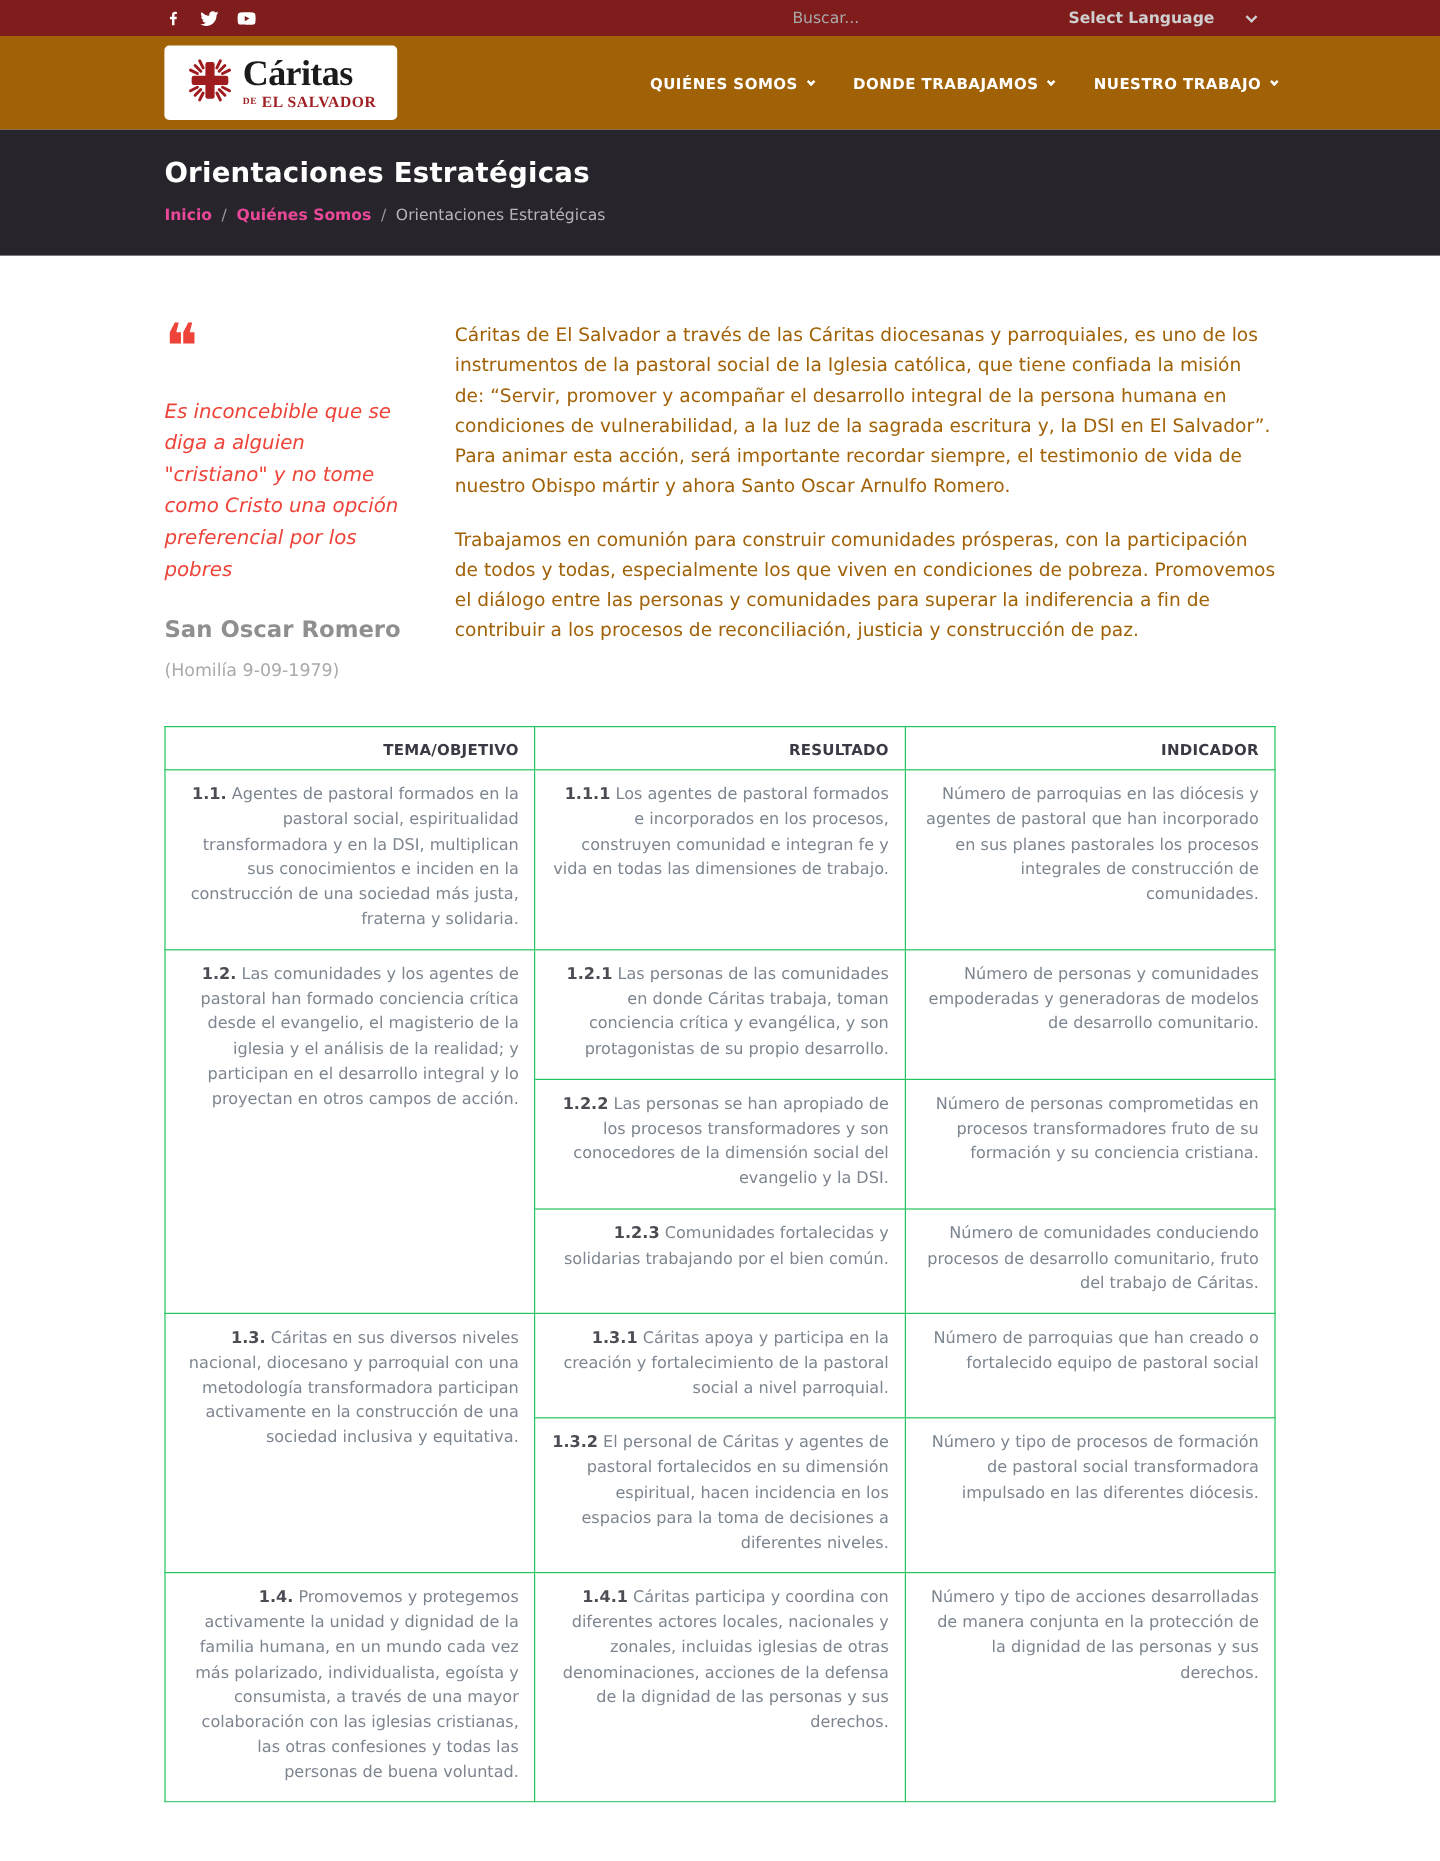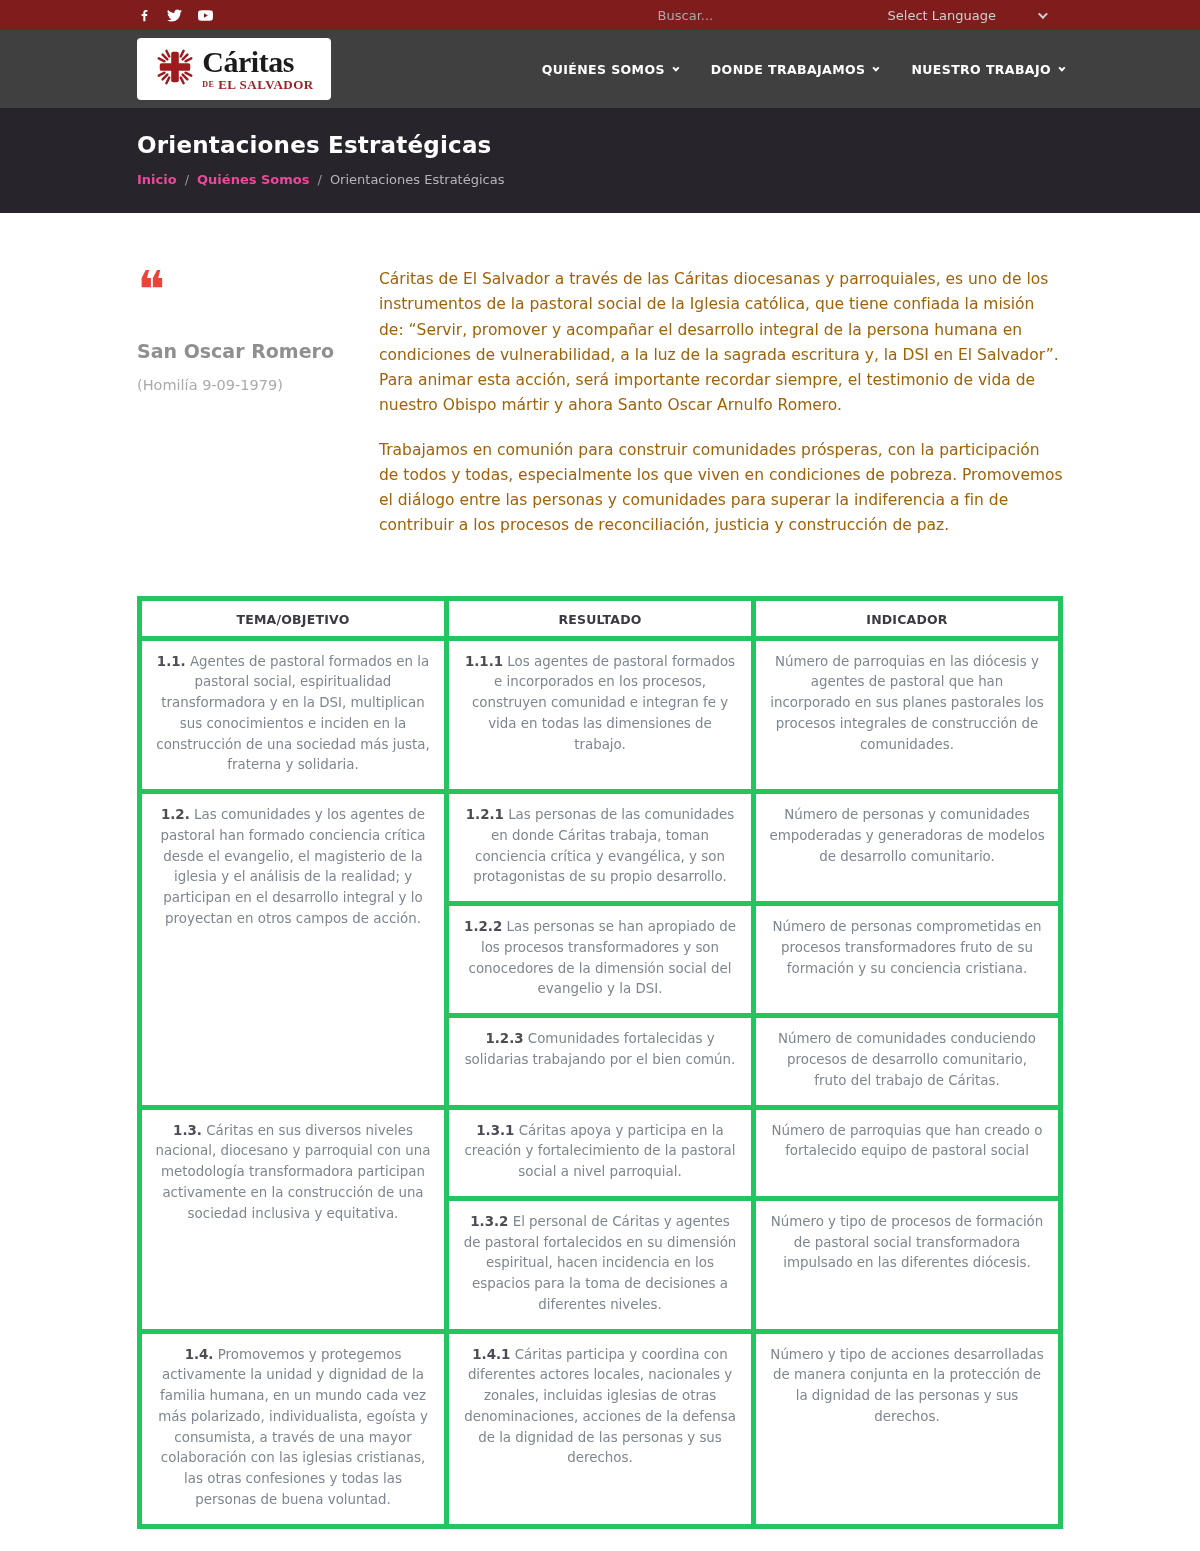--- a/index.html
+++ b/index.html
@@ -8,26 +8,26 @@
 
   
   .topbar { background:#7f1d1d; height:30px; display:flex; align-items:center; padding:0 137px; }
   .social { display:flex; align-items:center; gap:14px; }
   .social a { color:#fff; display:inline-flex; align-items:center; cursor:pointer; }
   .social svg { fill:#fff; }
   .topbar-right { margin-left:auto; display:flex; align-items:center; gap:110px; }
   .search-input { background:transparent; border:none; outline:none; color:#bdbdbd; font-size:13px;
                   font-family:inherit; width:120px; }
   .search-input::placeholder { color:#a9a9a9; }
-  .lang-select { display:flex; align-items:center; gap:42px; color:#cfcfcf; font-size:13px; cursor:pointer; padding-right:18px; }
+  .lang-select { display:flex; align-items:center; gap:26px; color:#cfcfcf; font-size:13px; cursor:pointer; padding-right:18px;font-weight:bold; }
   .chev { width:7px; height:7px; border-right:2px solid currentColor; border-bottom:2px solid currentColor;
           transform:rotate(45deg) translateY(-2px); display:inline-block; }
 
   
-  .mainbar { background:#404040; height:78px; display:flex; align-items:center; padding:0 137px; }
+  .mainbar { background:#a16207; height:78px; display:flex; align-items:center; padding:0 137px; }
   .logo-box { background:#fff; border-radius:4px; width:194px; height:62px; display:flex; align-items:center;
               justify-content:center; gap:6px; padding:4px 10px; cursor:pointer; }
   .logo-text { display:flex; flex-direction:column; line-height:1; }
   .logo-title { font-family:"Liberation Serif","DejaVu Serif",serif; font-weight:700; font-size:30px; color:#1b1b1b; letter-spacing:-0.5px; }
   .logo-sub { font-family:"Liberation Serif","DejaVu Serif",serif; font-weight:700; font-size:13px; color:#a01f23; letter-spacing:0.5px; margin-top:1px; }
   .logo-sub .de { font-size:8px; vertical-align:2px; }
   nav.mainnav { margin-left:auto; display:flex; align-items:center; gap:34px; }
   .nav-item { color:#fff; font-size:12.5px; font-weight:700; letter-spacing:0.4px; display:flex; align-items:center; gap:7px; cursor:pointer; }
   .nav-item .chev { width:5px; height:5px; }
 
@@ -48,21 +48,21 @@
   .quote-col { width:206px; flex:0 0 206px; }
   .qmark { color:#ee4338; font-size:52px; line-height:0.9; display:block; }
   .quote-text { color:#ee4338; font-style:italic; font-size:16.5px; line-height:1.6; margin-top:16px; }
   .quote-author { color:#8f8f8f; font-weight:700; font-size:19px; margin-top:26px; }
   .quote-source { color:#aaaaaa; font-size:14.5px; margin-top:15px; }
   .text-col { flex:1; }
   .text-col p { color:#a16207; font-size:15.5px; line-height:1.63; margin-bottom:19px; }
 
   
   table.obj { width:100%; border-collapse:collapse; margin-top:38px; table-layout:fixed; }
-  table.obj th, table.obj td { border:5px solid #22c55e; vertical-align:top; text-align:center; }
+  table.obj th, table.obj td { border:1px solid #22c55e; vertical-align:top; text-align:right; }
   table.obj th { font-size:12.5px; font-weight:700; color:#3b3a44; padding:11px 13px 9px; letter-spacing:0.2px; }
   table.obj td { font-size:13.4px; color:#7d8690; line-height:1.55; padding:11px 13px 13px; }
   table.obj td strong { color:#4d4c55; font-weight:700; }
 </style>
 </head>
 <body>
 
 <div class="topbar">
   <div class="social">
     <a>
@@ -145,20 +145,21 @@
     <span class="current">Orientaciones Estratégicas</span>
   </div>
 </div>
 
 <div class="container">
 
 
   <div class="cols">
     <div class="quote-col">
       <span class="qmark">❝</span>
+      <div class="quote-text">Es inconcebible que se diga a alguien "cristiano" y no tome como Cristo una opción preferencial por los pobres</div>
       <div class="quote-author">San Oscar Romero</div>
       <div class="quote-source">(Homilía 9-09-1979)</div>
     </div>
     <div class="text-col">
       <p>Cáritas de El Salvador a través de las Cáritas diocesanas y parroquiales, es uno de los instrumentos de la pastoral social de la Iglesia católica, que tiene confiada la misión de: “Servir, promover y acompañar el desarrollo integral de la persona humana en condiciones de vulnerabilidad, a la luz de la sagrada escritura y, la DSI en El Salvador”. Para animar esta acción, será importante recordar siempre, el testimonio de vida de nuestro Obispo mártir y ahora Santo Oscar Arnulfo Romero.</p>
       <p>Trabajamos en comunión para construir comunidades prósperas, con la participación de todos y todas, especialmente los que viven en condiciones de pobreza. Promovemos el diálogo entre las personas y comunidades para superar la indiferencia a fin de contribuir a los procesos de reconciliación, justicia y construcción de paz.</p>
     </div>
   </div>
 
   <table class="obj">

